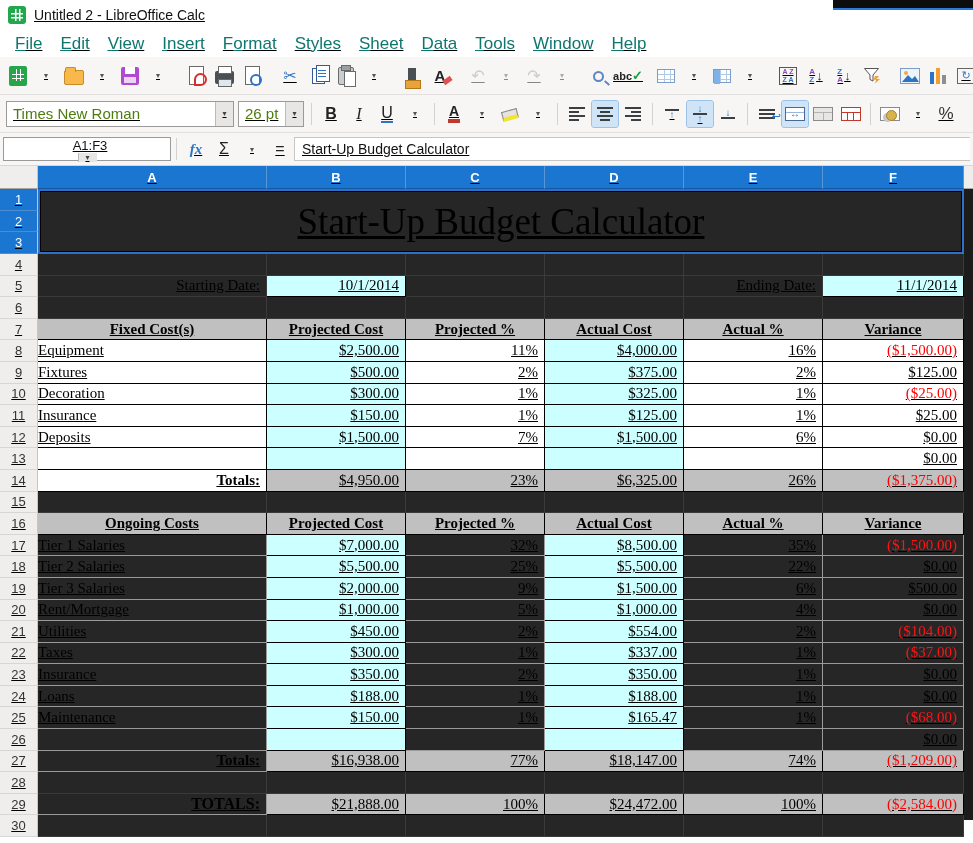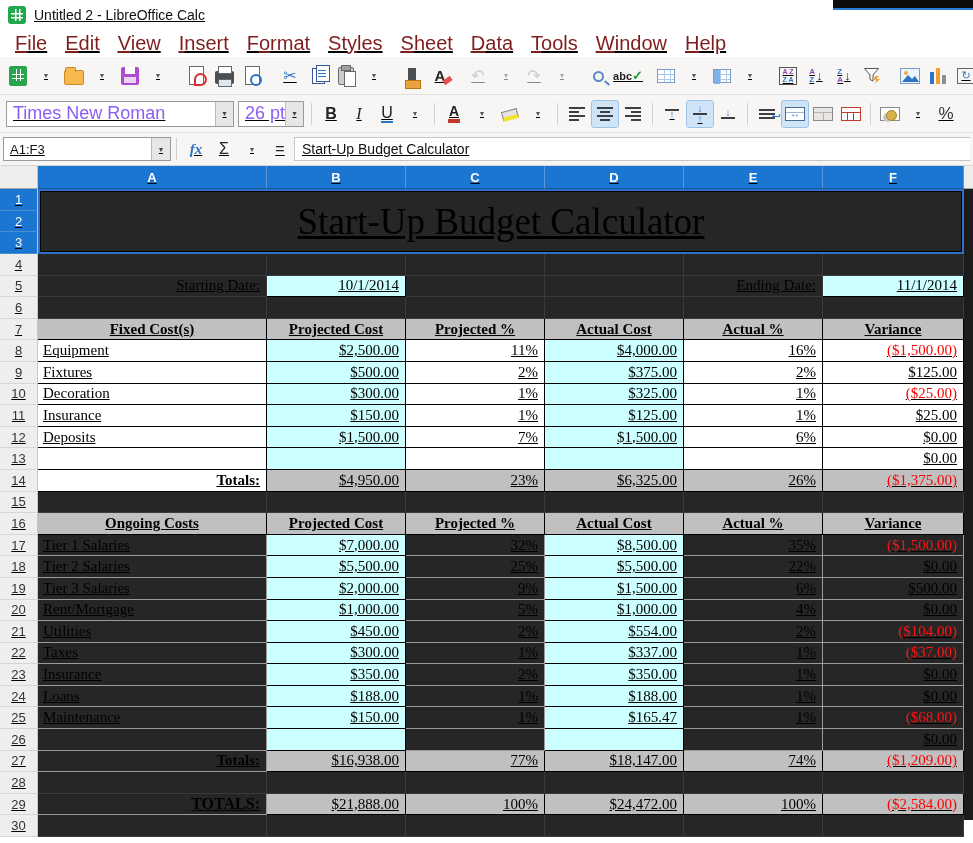--- a/index.html
+++ b/index.html
@@ -14,21 +14,21 @@
     background:
       linear-gradient(#fff,#fff) 0 4px/12px 1.5px no-repeat,
       linear-gradient(#fff,#fff) 0 8px/12px 1.5px no-repeat,
       linear-gradient(#fff,#fff) 4px 0/1.5px 12px no-repeat,
       linear-gradient(#fff,#fff) 8px 0/1.5px 12px no-repeat; }
   .win-title { font-size:14px; color:#111; }
   .top-right-box { position:absolute; right:0; top:0; width:140px; height:10px; background:#0d0d0d; border-bottom:2px solid #2b7cd9; }
 
   
   .menubar { height:27px; background:#ffffff; display:flex; align-items:center; padding-left:6px; }
-  .mi { padding:3px 9px; font-size:20px; color:#7f1d1d; cursor:default; white-space:pre; }
+  .mi { padding:3px 9px; font-size:17px; color:#0f766e; cursor:default; white-space:pre; }
   .mi .u { text-decoration:underline; }
 
   
   .tbar { height:38px; background:#f7f6f5; border-bottom:1px solid #e2e0de; display:flex; align-items:center; padding:0 4px; }
   .tbtn { height:26px; min-width:26px; display:flex; align-items:center; justify-content:center; border-radius:2px; margin:0 1px; position:relative; }
   .tbtn.active { background:#cfe4f7; outline:1px solid #9bc3e8; }
   .drop { font-size:8px; color:#555; width:9px; text-align:center; }
   .sep { width:1px; height:22px; background:#d4d2d0; margin:0 5px; }
   .dis { opacity:.45; }
 
@@ -73,21 +73,21 @@
   .ic-grid.colsel::before { content:""; position:absolute; left:0; top:0; width:6px; height:14px; background:#7fb3e8; }
   .ic-sortbox { width:18px; height:18px; border:1px solid #555; display:flex; flex-direction:column; align-items:center; justify-content:center; font-size:7px; font-weight:bold; line-height:8px; }
   .ic-sortbox .az { color:#8a4ab0; } .ic-sortbox .za { color:#2d74c4; }
   .ic-sortlet { display:flex; flex-direction:column; font-size:8px; font-weight:bold; line-height:8px; }
   .ic-sortlet .a { color:#8a4ab0; } .ic-sortlet .z { color:#2d74c4; }
   .sort-arrow { font-size:13px; color:#333; margin-left:1px; }
   .ic-chart { display:flex; align-items:flex-end; gap:2px; height:16px; }
   .ic-chart i { display:block; width:4px; } .ic-chart .b1{height:12px;background:#2d74c4;} .ic-chart .b2{height:16px;background:#f59d2f;} .ic-chart .b3{height:9px;background:#8a8f94;}
   .ic-pivot { width:18px; height:16px; border:1px solid #666; display:flex; align-items:center; justify-content:center; font-size:11px; color:#2d74c4; }
   .combo { height:26px; background:#fff; border:1px solid #9a9a9a; display:flex; align-items:center; margin:0 2px; }
-  .combo .val { flex:1; padding:0 6px; font-size:18px; color:#8b5cf6; white-space:nowrap; overflow:hidden; }
+  .combo .val { flex:1; padding:0 6px; font-size:15px; color:#4d7c0f; white-space:nowrap; overflow:hidden; }
   .combo .cbtn { width:18px; height:100%; background:#e8e6e4; border-left:1px solid #bdbbb9; display:flex; align-items:center; justify-content:center; font-size:8px; color:#444; }
   .fmt-letter { font-size:16px; color:#222; }
   .ic-fontcolor { font-size:14px; font-weight:bold; color:#222; border-bottom:4px solid #c0392b; line-height:15px; padding:0 1px; }
   .ic-highlight { width:16px; height:10px; background:#e6e3e0; border:1px solid #8a8a8a; border-bottom:4px solid #f2e430; transform:rotate(-15deg); margin-top:2px; }
   .ic-align { display:flex; flex-direction:column; gap:2px; }
   .ic-align i { display:block; height:2px; background:#3c3f42; }
   .ic-align.l i:nth-child(even) { width:10px; } .ic-align i { width:16px; }
   .ic-align.c i:nth-child(even) { width:10px; margin:0 auto; }
   .ic-align.r i:nth-child(even) { width:10px; margin-left:auto; }
   .ic-valign { display:flex; flex-direction:column; align-items:center; font-size:10px; color:#2d74c4; line-height:8px; }
@@ -102,21 +102,21 @@
     background:linear-gradient(#b5b2af,#b5b2af) 0 4px/20px 1px no-repeat, linear-gradient(#b5b2af,#b5b2af) 9px 4px/1px 10px no-repeat, #e8e6e4; }
   .ic-unmerge { width:20px; height:14px; border:1px solid #c0392b;
     background:linear-gradient(#c0392b,#c0392b) 0 4px/20px 1px no-repeat, linear-gradient(#c0392b,#c0392b) 5px 4px/1px 10px no-repeat,
       linear-gradient(#c0392b,#c0392b) 11px 4px/1px 10px no-repeat, #fff; }
   .ic-currency { width:20px; height:14px; border:1px solid #8a8a8a; background:#fdfdfd; position:relative; }
   .ic-currency::before { content:""; position:absolute; right:2px; top:2px; width:9px; height:9px; border-radius:50%; background:#d8b24a; border:1px solid #a8842a; box-shadow:-4px 2px 0 -1px #c8c8c8; }
   .pct { font-size:17px; color:#333; }
 
   
   .fbar { height:33px; background:#f7f6f5; border-bottom:1px solid #d8d6d4; display:flex; align-items:center; padding:0 3px; }
-  .namebox { width:168px; height:24px; background:#fff; border:1px solid #9a9a9a; display:flex; align-items:center; }
+  .namebox { width:168px; height:24px; background:#fff; border:1px solid #9a9a9a; display:flex; align-items:center;flex-direction:column; }
   .namebox .val { flex:1; font-size:13px; padding-left:6px; color:#111; }
   .namebox .cbtn { width:19px; height:100%; background:#e8e6e4; border-left:1px solid #bdbbb9; display:flex; align-items:center; justify-content:center; font-size:8px; color:#444; }
   .fx { font-style:italic; font-family:"Liberation Serif",serif; color:#2d74c4; font-size:15px; font-weight:bold; }
   .sigma { font-size:16px; color:#222; }
   .eq { font-size:16px; color:#222; }
   .fml-input { flex:1; height:24px; background:#fff; border:1px solid #c8c6c4; border-right:none; display:flex; align-items:center; padding-left:7px; font-size:14px; color:#111; }
 
   
   .sheet { position:relative; background:#1c1c1c; height:654px; }
   .colhdr { display:flex; height:23px; background:#e9e7e5; }
@@ -126,21 +126,21 @@
   .w-a{width:229px}.w-b{width:139px}.w-c{width:139px}.w-d{width:139px}.w-e{width:139px}.w-f{width:141px}
 
   .srow { display:flex; height:21.6px; }
   .rn { width:38px; background:#f0eeec; color:#333; font-size:13px; display:flex; align-items:center; justify-content:center; border-right:1px solid #c8c6c4; border-bottom:1px solid #d8d6d4; flex:0 0 auto; }
   .rn.sel { background:#1b76d2; color:#fff; border-bottom:1px solid #4a8ed0; }
 
   .cell { height:100%; font-family:"Liberation Serif",serif; font-size:15px; color:#000;
     display:flex; align-items:center; white-space:nowrap; overflow:hidden;
     border-right:1px solid #000; border-bottom:1px solid #000; background:#fff; flex:0 0 auto; }
   .num { justify-content:flex-end; padding-right:6px; }
-  .txt { padding-left:5px; }
+  .txt { }
   .ctr { justify-content:center; font-weight:bold; }
   .rlab { justify-content:flex-end; padding-right:6px; font-weight:bold; }
   .cy { background:#ccffff; }
   .gr { background:#c0c0c0; }
   .dk { background:#262626; color:#000; border-right:1px solid #3a3a3a; border-bottom:1px solid #3a3a3a; }
   .dkt { background:#262626; color:#000; border-right:1px solid #9a9a9a; border-bottom:1px solid #9a9a9a; }
   .neg { color:#ff0000; }
   .dkt.neg, .dk.neg { color:#ff1414; }
 
   

